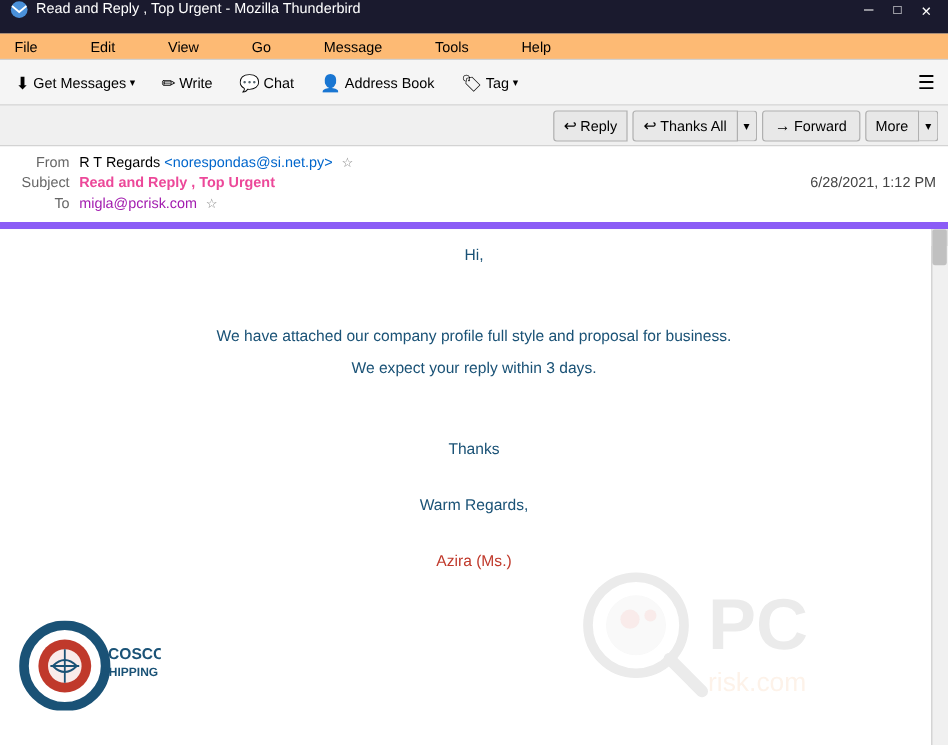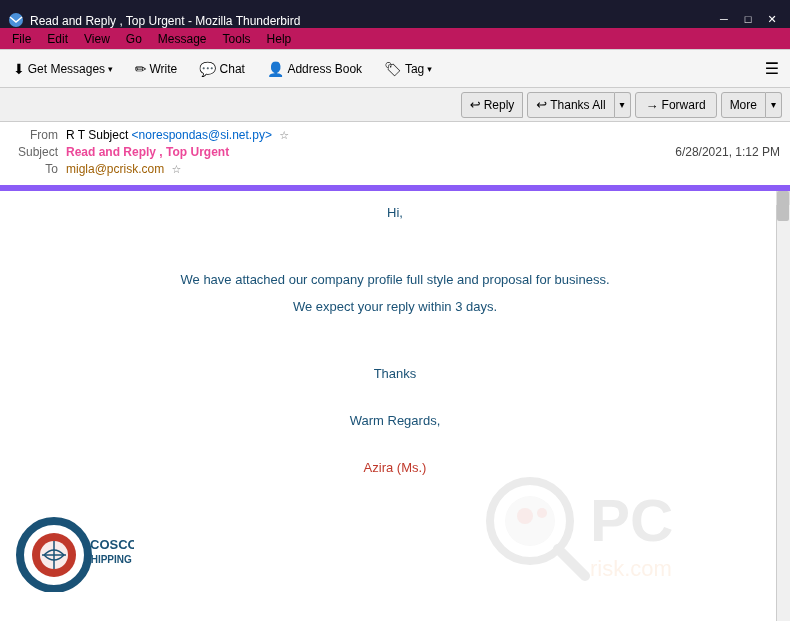--- a/index.html
+++ b/index.html
@@ -4,41 +4,42 @@
   <style>
     * { margin: 0; padding: 0; box-sizing: border-box; }
     body { font-family: 'Segoe UI', Arial, sans-serif; font-size: 12px; background: #f0f0f0; width: 790px; height: 621px; overflow: hidden; }
 
     
     .title-bar {
       background: #1a1a2e;
       color: white;
       height: 28px;
       display: flex;
-      align-items: flex-end;
+      align-items: flex-start;
       padding: 0 8px;
       user-select: none;
     }
     .title-bar-icon { width: 16px; height: 16px; margin-right: 6px; }
     .title-bar-title { flex: 1; font-size: 12px; }
     .title-bar-controls { display: flex; gap: 4px; }
     .title-bar-btn {
       width: 20px; height: 18px;
       background: transparent; border: none; color: white;
       font-size: 11px; cursor: pointer; display: flex; align-items: center; justify-content: center;
     }
 
     
     .menu-bar {
-      background: #be185d;
+      background: #fdba74;
       height: 22px;
       display: flex;
       align-items: center;
       padding: 0 4px;
       border-bottom: 1px solid #d0d0d0;
+      gap: 28px;
     }
     .menu-item {
       padding: 2px 8px;
       font-size: 12px;
       color: #000;
       cursor: pointer;
     }
 
     
     .toolbar {
@@ -290,34 +291,34 @@
       <span>More</span>
     </button>
     <button class="action-btn-arrow">▾</button>
   </div>
 </div>
 
 <div class="email-headers">
   <div class="header-row">
     <span class="header-label">From</span>
     <span class="header-value">
-      <span>R T Subject</span>
+      <span>R T Regards</span>
       <span style="color:#0066cc;">&lt;norespondas@si.net.py&gt;</span>
       <span class="star-icon">☆</span>
     </span>
   </div>
   <div class="header-row subject-row">
     <span class="header-label">Subject</span>
     <span class="subject-text">Read and Reply , Top Urgent</span>
     <span class="header-date">6/28/2021, 1:12 PM</span>
   </div>
   <div class="header-row">
     <span class="header-label">To</span>
     <span class="header-value">
-      <span style="color:#a16207;">migla@pcrisk.com</span>
+      <span style="color:#a21caf;">migla@pcrisk.com</span>
       <span class="star-icon">☆</span>
     </span>
   </div>
 </div>
 
 <div class="main-content">
   <div class="body-scroll-wrapper">
     <div class="email-body-container">
       <div class="email-body">
         <p class="text-blue">Hi,</p>

